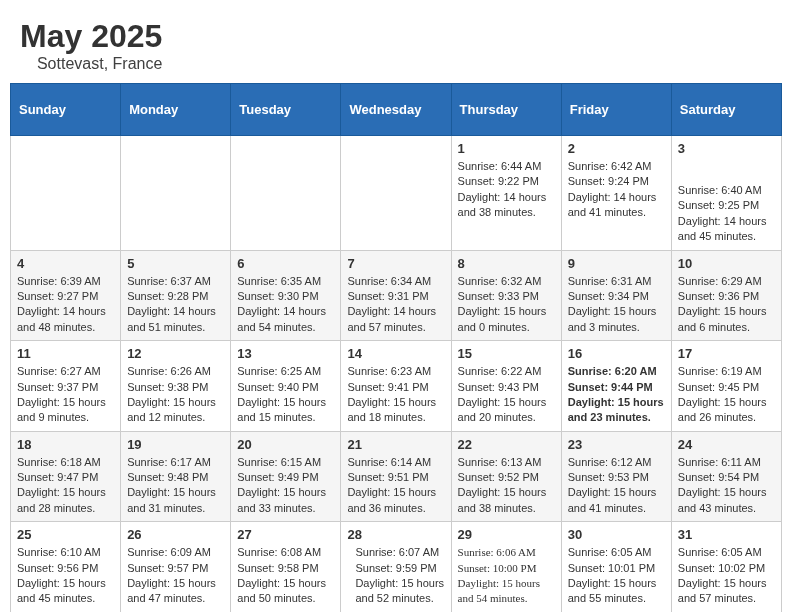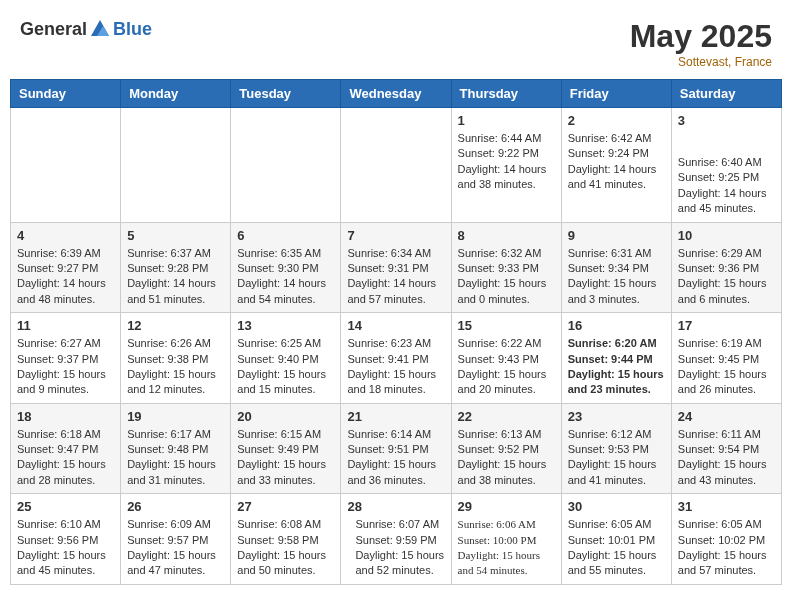--- a/index.html
+++ b/index.html
@@ -37,33 +37,33 @@
     }
     .title-block {
       text-align: right;
     }
     .month-title {
       font-size: 32px;
       font-weight: bold;
       color: #333;
     }
     .location-title {
-      font-size: 12px;
-      color: #a16207;
+      font-size: 16px;
+      color: #404040;
     }
     .calendar {
       width: 100%;
       border-collapse: collapse;
       margin-top: 6px;
     }
     .calendar th {
       background-color: #2a6db5;
       color: #fff;
       text-align: left;
-      padding: 6px 8px;
+      padding: 18px 8px;
       font-size: 13px;
       border: 1px solid #1a5a9a;
     }
     .calendar td {
       border: 1px solid #ccc;
       vertical-align: top;
       padding: 5px 6px;
       width: calc(100%/7);
       min-height: 80px;
       font-size: 11px;
@@ -84,28 +84,20 @@
       font-size: 11px;
     }
     .empty-cell {
       background: #fff !important;
     }
   </style>
 </head>
 <body>
 
 <div class="header">
-  <div class="logo">
-    <span class="logo-text-general">General</span>
-    <svg class="logo-icon" viewBox="0 0 22 22">
-      <polygon points="11,2 20,18 2,18" fill="#2a6db5"></polygon>
-      <polygon points="14,8 20,18 8,18" fill="#5ba0e0"></polygon>
-    </svg>
-    <span class="logo-text-blue">Blue</span>
-  </div>
   <div class="title-block">
     <div class="month-title">May 2025</div>
     <div class="location-title">Sottevast, France</div>
   </div>
 </div>
 
 <table class="calendar">
   <thead>
     <tr>
     <th>Sunday</th>

